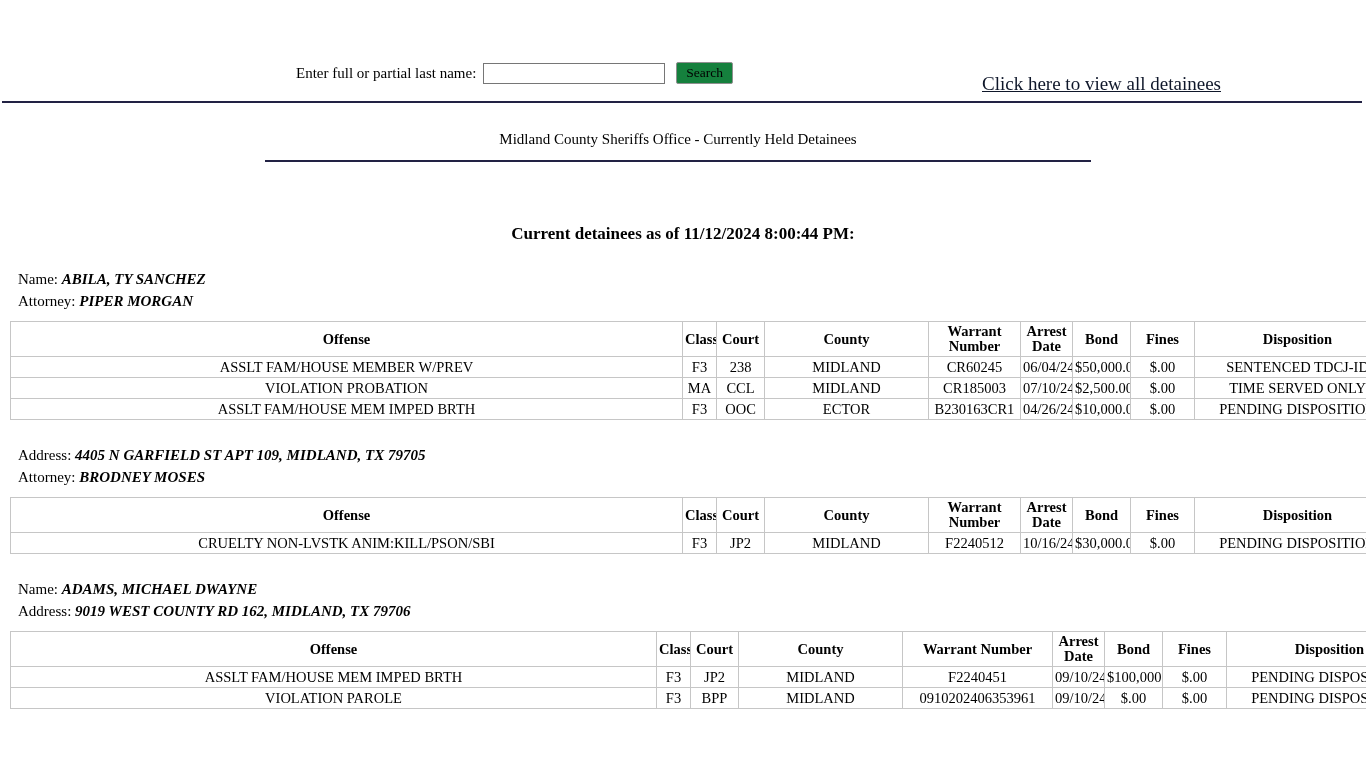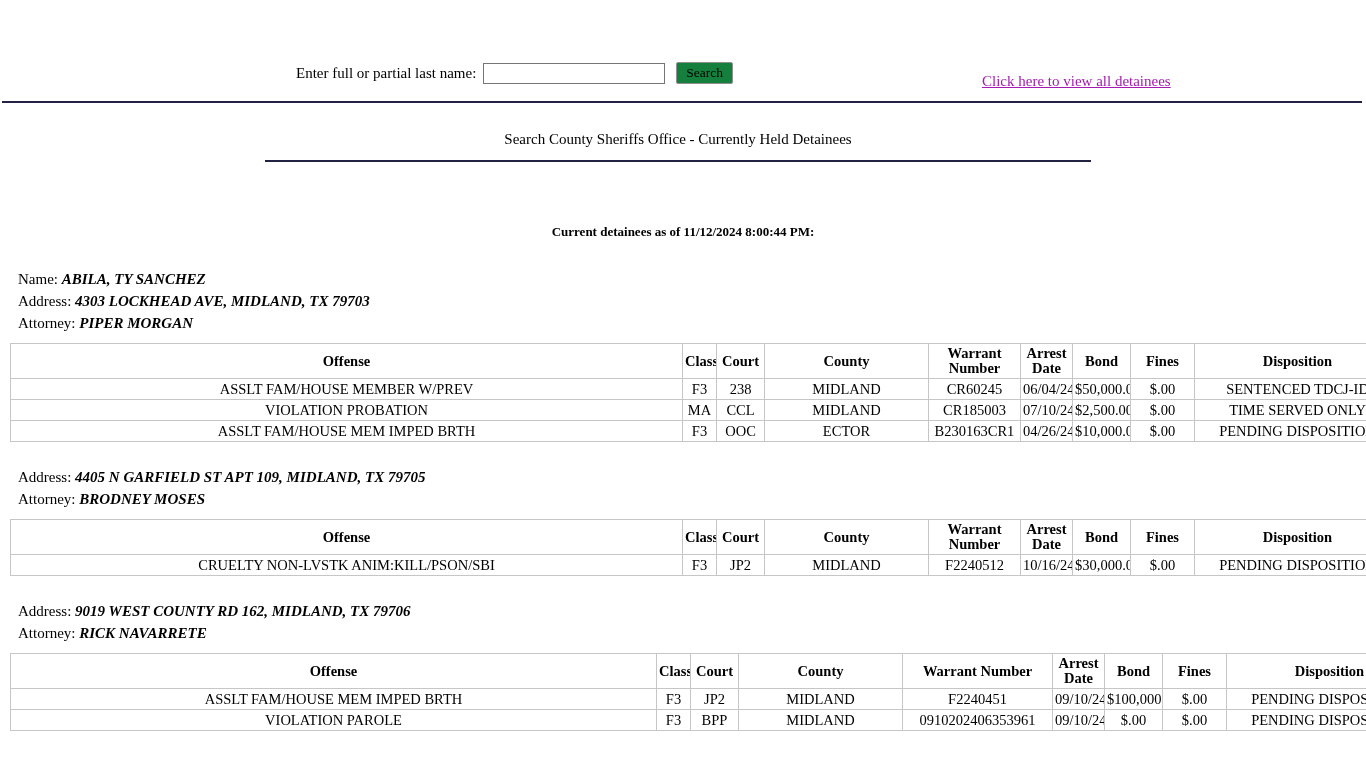--- a/index.html
+++ b/index.html
@@ -54,22 +54,22 @@
     border: 1px solid #8f8f8f;
     background: #15803d;
     color: #000;
     border-radius: 2px;
     cursor: pointer;
   }
   .all-link {
     position: absolute;
     left: 934px;
     top: 73px;
-    font-size: 15px;
-    color: #a21caf;
+    font-size: 19px;
+    color: #0f172a;
     text-decoration: underline;
     cursor: pointer;
   }
 
   hr.rule-top {
     border: 0;
     border-top: 2px solid #222244;
     margin: 0;
     position: absolute;
     left: 2px;
@@ -97,21 +97,21 @@
   }
 
   
   .timestamp {
     position: absolute;
     left: 0;
     top: 224px;
     width: 1366px;
     text-align: center;
     font-weight: bold;
-    font-size: 13px;
+    font-size: 17px;
   }
 
   
   .listing {
     position: absolute;
     left: 0;
     top: 268px;
     width: 1366px;
   }
   .detainee { margin-bottom: 0; }
@@ -157,30 +157,29 @@
   <div class="search-group">
     <span class="search-label">Enter full or partial last name:</span>
     <input class="search-input" type="text" placeholder="" style="">
     <button class="search-button">Search</button>
   </div>
   <a class="all-link" href="#">Click here to view all detainees</a>
 </div>
 <hr class="rule-top">
 
 <div class="title-block">
-  <div class="title-text">Search County Sheriffs Office - Currently Held Detainees</div>
+  <div class="title-text">Midland County Sheriffs Office - Currently Held Detainees</div>
   <hr class="rule-title">
 </div>
 
 <div class="timestamp">Current detainees as of 11/12/2024 8:00:44 PM:</div>
 
 <div class="listing" id="listing">
     <div class="detainee">
       <div class="info-line"><span class="info-label">Name:</span> <span class="info-value">ABILA, TY SANCHEZ</span></div>
-      <div class="info-line"><span class="info-label">Address:</span> <span class="info-value">4303 LOCKHEAD AVE, MIDLAND, TX 79703</span></div>
       <div class="info-line"><span class="info-label">Attorney:</span> <span class="info-value">PIPER MORGAN</span></div>
       <table class="offense-table">
         <colgroup>
           <col style="width: 672px;">
           <col style="width: 34px;">
           <col style="width: 48px;">
           <col style="width: 164px;">
           <col style="width: 92px;">
           <col style="width: 52px;">
           <col style="width: 58px;">
@@ -276,22 +275,22 @@
             <td>10/16/24</td>
             <td>$30,000.00</td>
             <td>$.00</td>
             <td>PENDING DISPOSITION</td>
           </tr>
         </tbody>
       </table>
       <div class="spacer-after-table"></div>
     </div>
     <div class="detainee">
+      <div class="info-line"><span class="info-label">Name:</span> <span class="info-value">ADAMS, MICHAEL DWAYNE</span></div>
       <div class="info-line"><span class="info-label">Address:</span> <span class="info-value">9019 WEST COUNTY RD 162, MIDLAND, TX 79706</span></div>
-      <div class="info-line"><span class="info-label">Attorney:</span> <span class="info-value">RICK NAVARRETE</span></div>
       <table class="offense-table">
         <colgroup>
           <col style="width: 646px;">
           <col style="width: 34px;">
           <col style="width: 48px;">
           <col style="width: 164px;">
           <col style="width: 150px;">
           <col style="width: 52px;">
           <col style="width: 58px;">
           <col style="width: 64px;">

